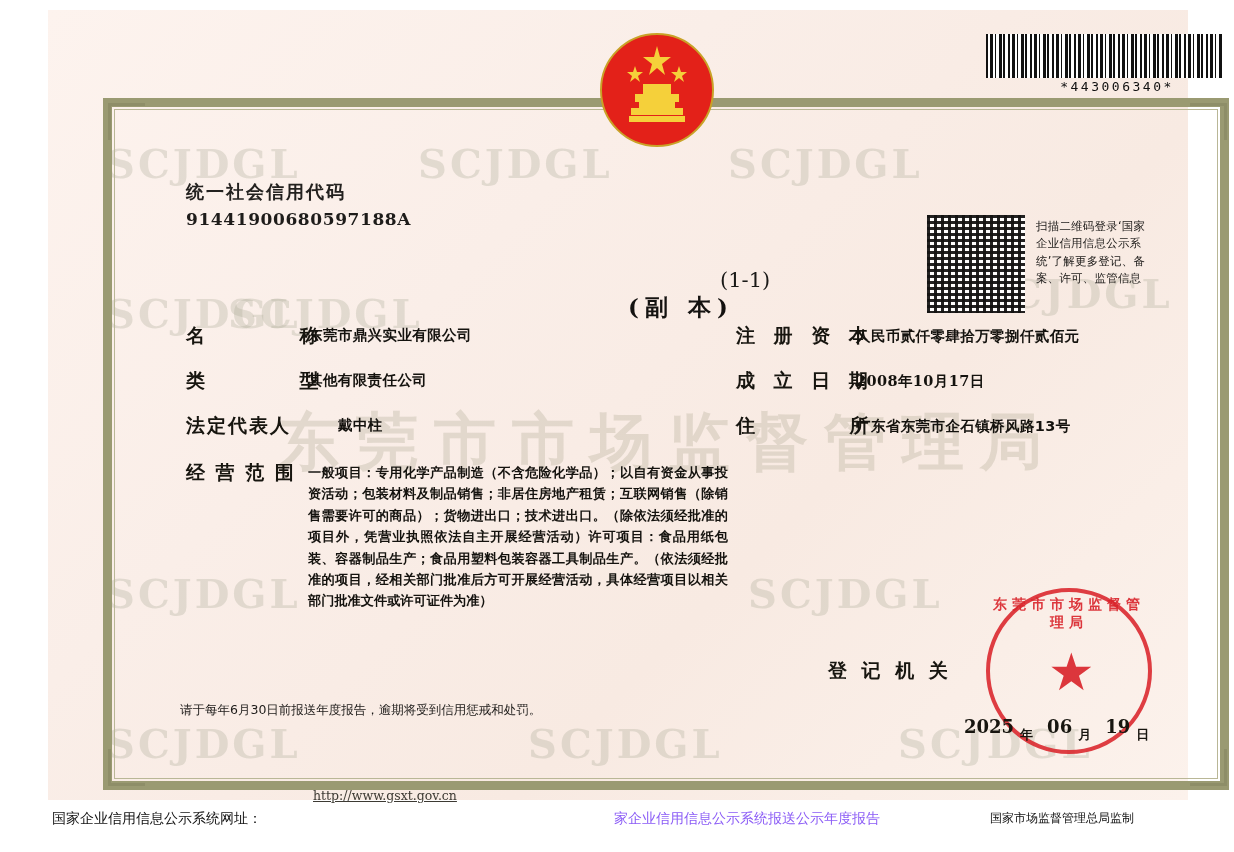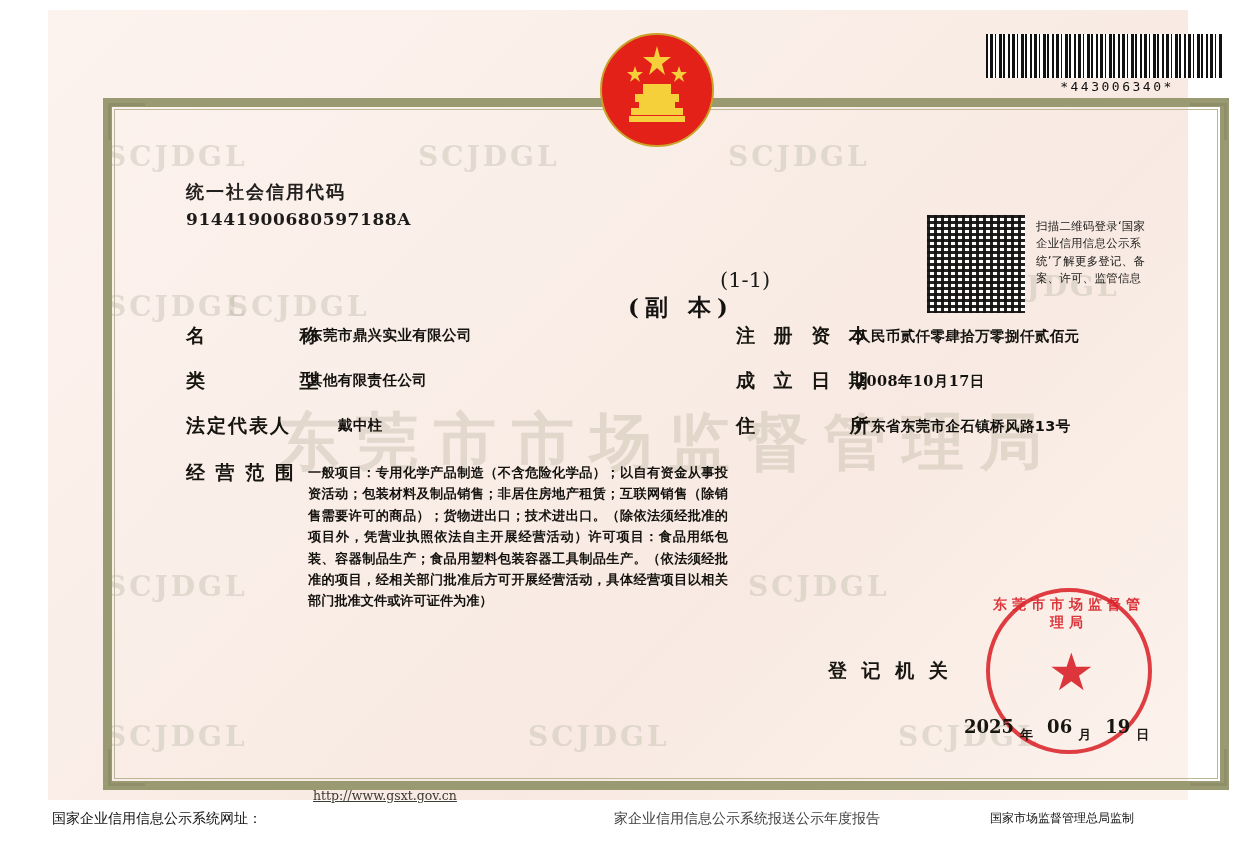--- a/index.html
+++ b/index.html
@@ -56,21 +56,21 @@
   .corner-tr { left: 1142px; top: 93px; border-left: none; border-bottom: none; }
   .corner-bl { left: 60px; top: 739px; border-right: none; border-top: none; }
   .corner-br { left: 1142px; top: 739px; border-left: none; border-top: none; }
 
   
   .wm {
     position: absolute;
     color: rgba(170,168,150,0.30);
     font-family: "DejaVu Serif", "Liberation Serif", serif;
     font-weight: 700;
-    font-size: 28px;
+    font-size: 40px;
     letter-spacing: 3px;
     user-select: none;
     white-space: nowrap;
   }
   .wm-cn {
     position: absolute;
     color: rgba(176,172,150,0.32);
     font-family: "DejaVu Serif", "Liberation Serif", serif;
     font-weight: 700;
     font-size: 62px;
@@ -342,21 +342,21 @@
     left: 52px; top: 810px;
     font-family: "DejaVu Serif", "Liberation Serif", serif;
     font-size: 14px;
     color: #111;
   }
   #footer-center {
     position: absolute;
     left: 614px; top: 810px;
     font-family: "DejaVu Serif", "Liberation Serif", serif;
     font-size: 14px;
-    color: #404040;
+    color: #8b5cf6;
   }
   #footer-right {
     position: absolute;
     left: 990px; top: 810px;
     font-family: "DejaVu Serif", "Liberation Serif", serif;
     font-size: 12px;
     color: #111;
   }
 </style>
 </head>
@@ -439,20 +439,21 @@
     <div id="label-authority">登 记 机 关</div>
     <div id="official-seal"></div>
     <div id="seal-text-top">东莞市市场监督管理局</div>
     <div id="seal-star">★</div>
     <div id="seal-text-bottom"></div>
 
     <div id="issue-date">
       <span class="d-num">2025</span><span class="d-unit">年</span><span class="d-num">06</span><span class="d-unit">月</span><span class="d-num">19</span><span class="d-unit">日</span>
     </div>
 
+    <div id="note-line-1">请于每年6月30日前报送年度报告，逾期将受到信用惩戒和处罚。</div>
     <div id="cert-url">http://www.gsxt.gov.cn</div>
 
   </div>
 
   <div id="footer-left">国家企业信用信息公示系统网址：</div>
   <div id="footer-center">家企业信用信息公示系统报送公示年度报告</div>
   <div id="footer-right">国家市场监督管理总局监制</div>
 
 </div>
 

